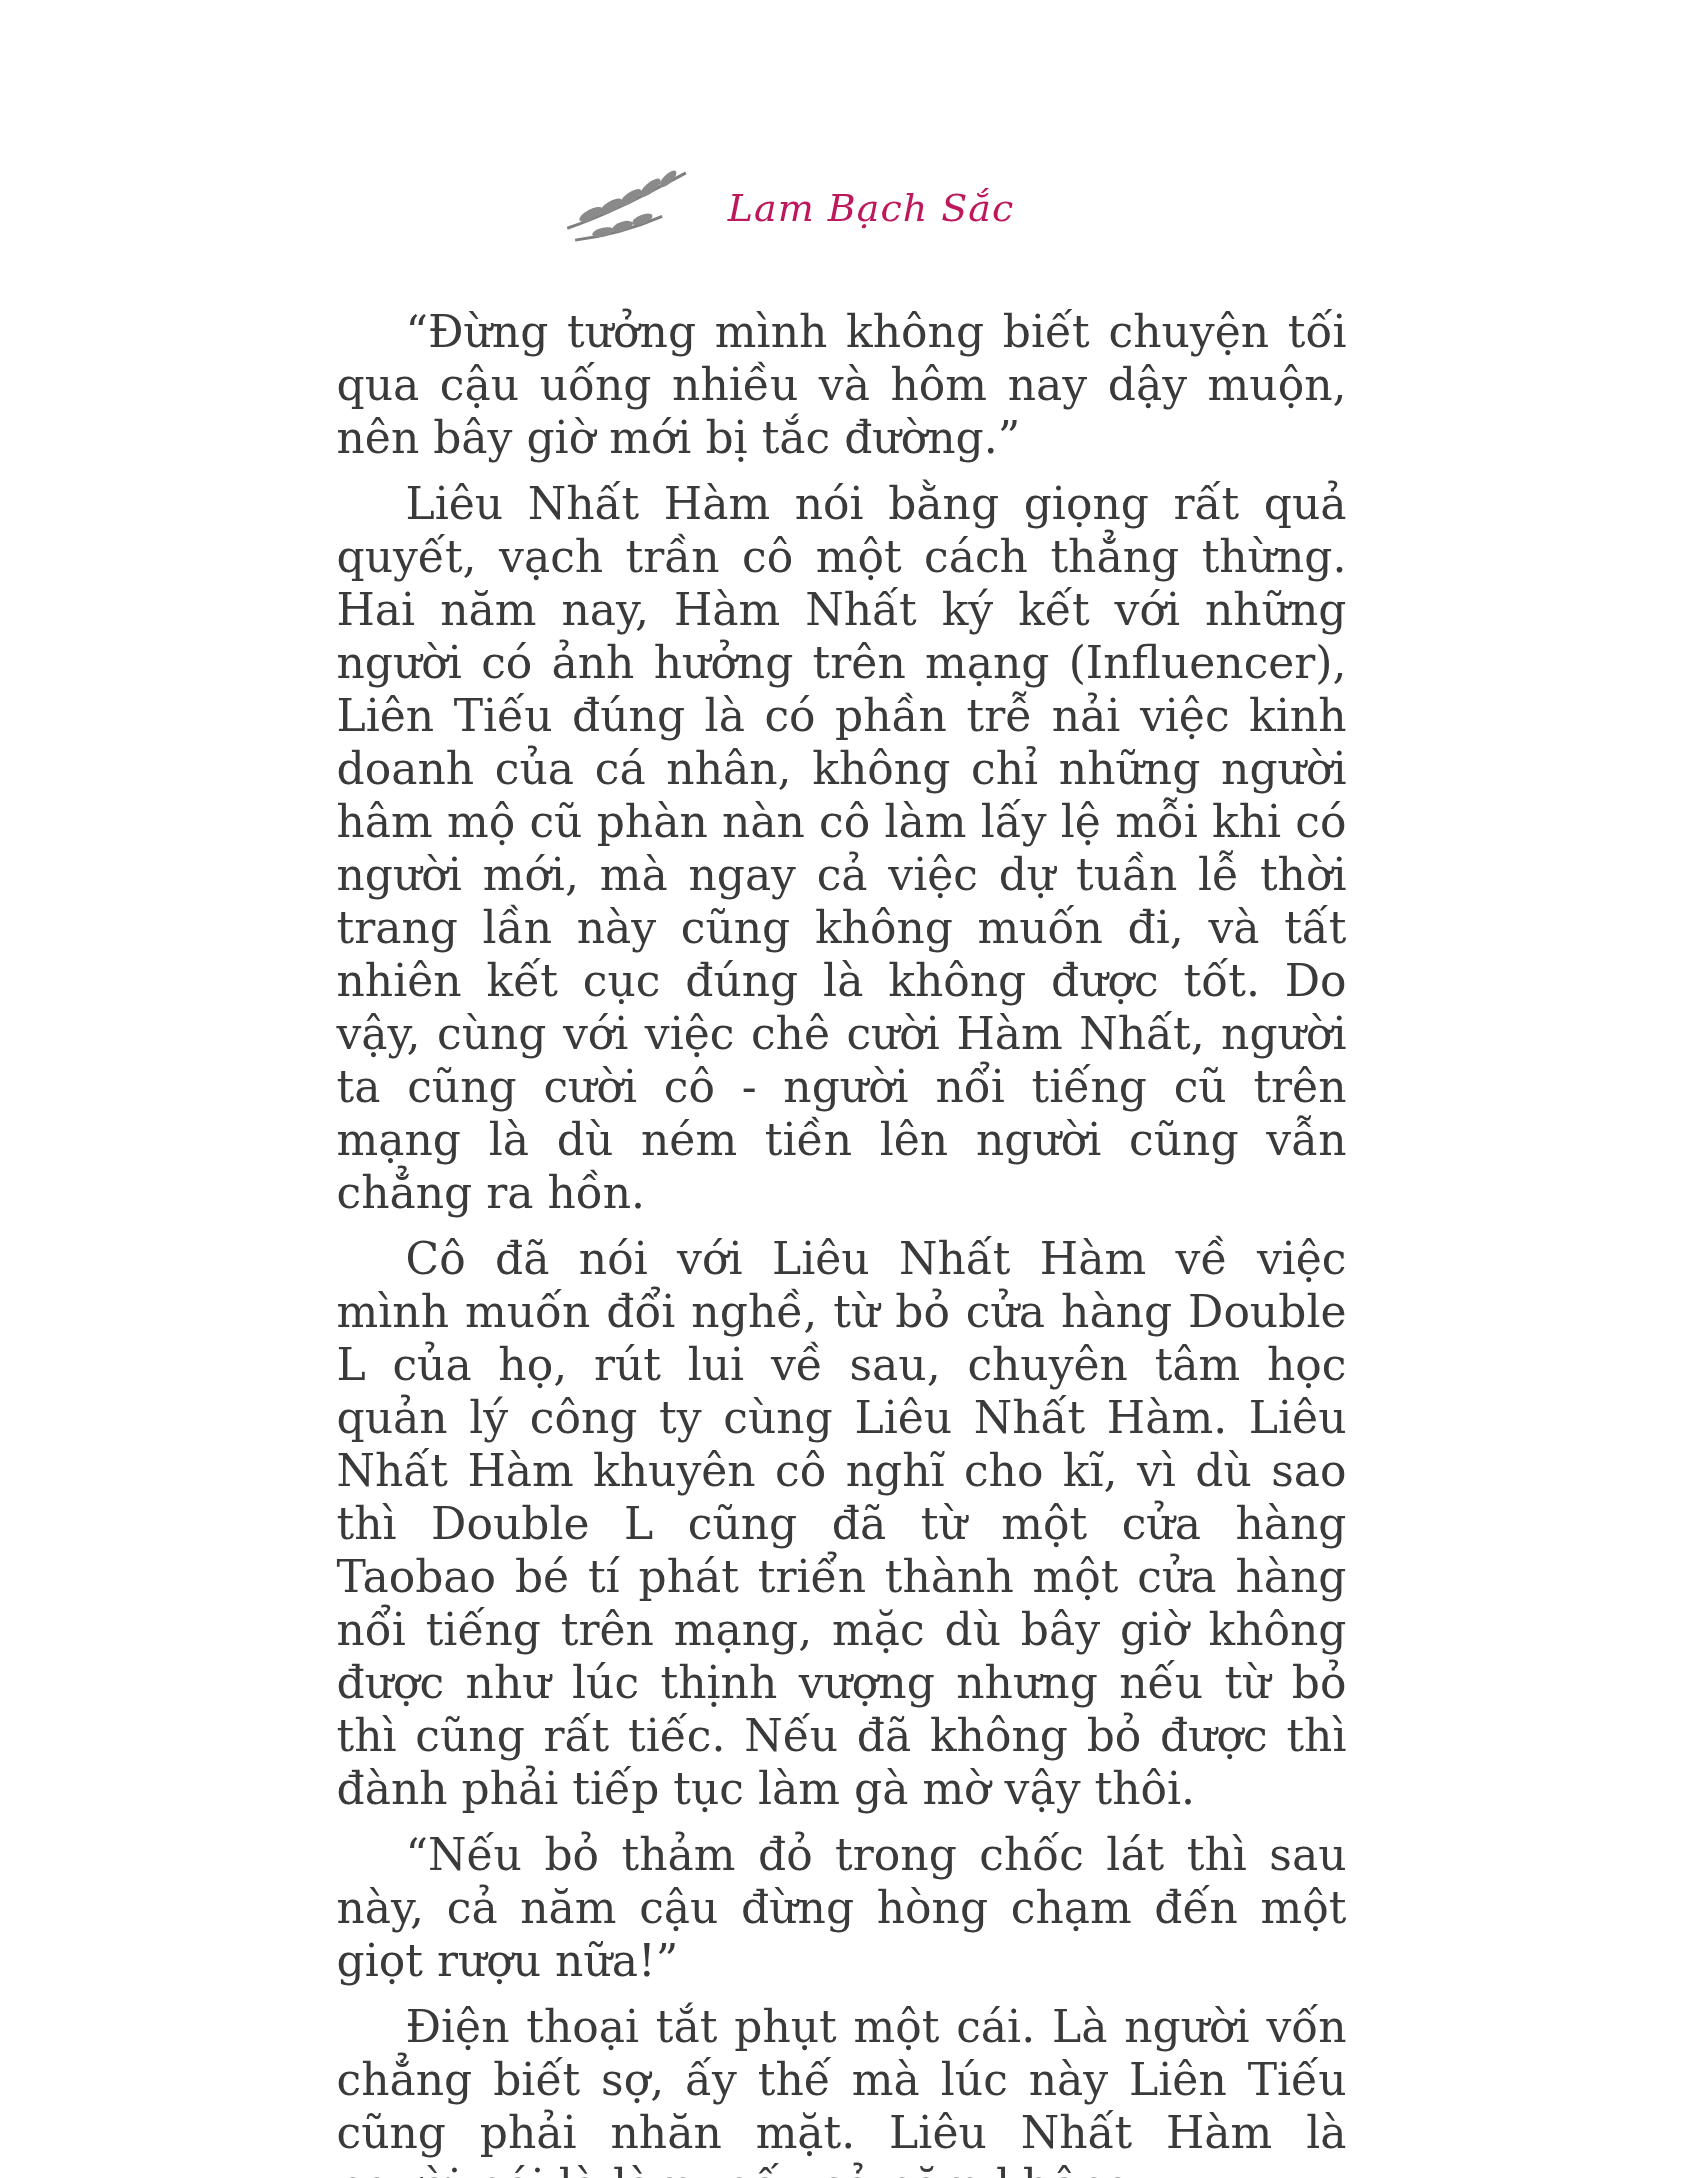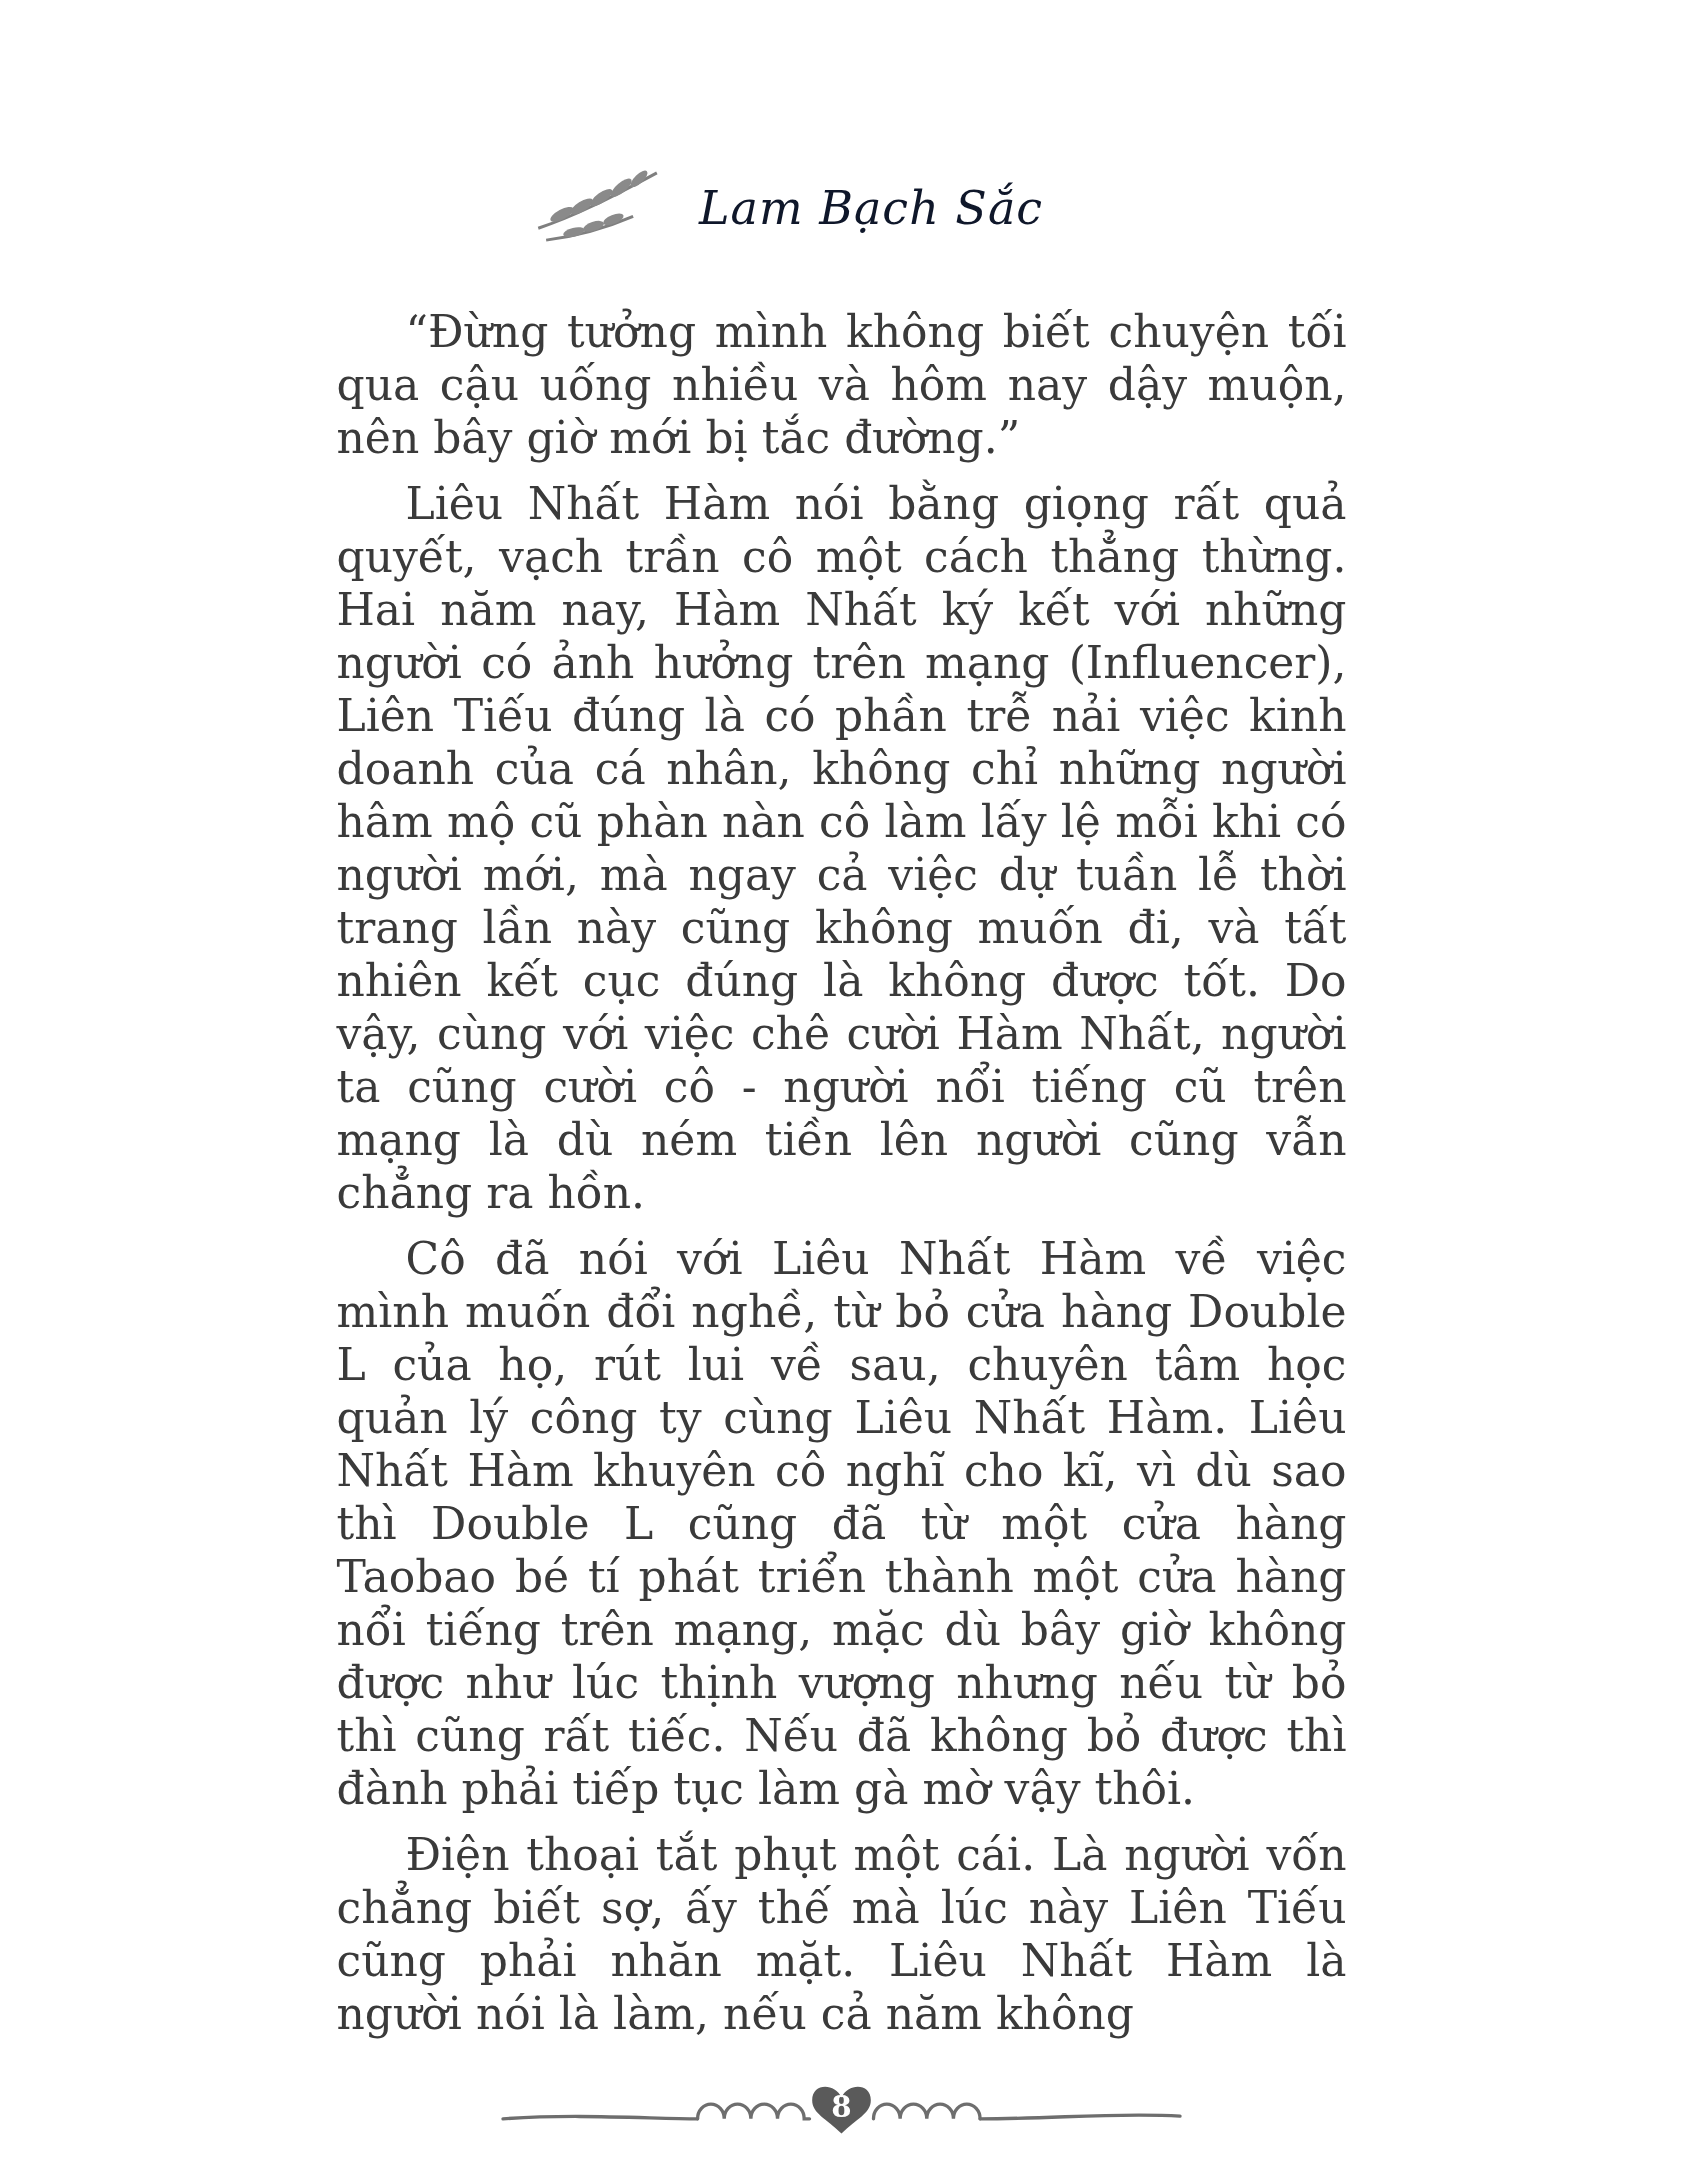--- a/index.html
+++ b/index.html
@@ -22,23 +22,23 @@
     display: flex;
     align-items: center;
     justify-content: center;
     transform: translateX(-54px);
     gap: 28px;
     height: 99px;
   }
   .sprig { display: inline-block; width: 139px; height: 85px; }
   .author-name {
     font-style: italic;
-    font-size: 46px;
+    font-size: 38px;
     letter-spacing: 1px;
-    color: #0f172a;
+    color: #be185d;
   }
   .page-body {
     width: 1010px;
     margin: 48px auto 0 auto;
     font-size: 44px;
     line-height: 53px;
     text-align: justify;
   }
   .page-body p {
     margin: 0 0 13px 0;
@@ -75,20 +75,21 @@
         </g>
       </svg>
     </span>
     <span class="author-name">Lam Bạch Sắc</span>
   </header>
 
   <main class="page-body">
     <p>“Đừng tưởng mình không biết chuyện tối qua cậu uống nhiều và hôm nay dậy muộn, nên bây giờ mới bị tắc đường.”</p>
     <p>Liêu Nhất Hàm nói bằng giọng rất quả quyết, vạch trần cô một cách thẳng thừng. Hai năm nay, Hàm Nhất ký kết với những người có ảnh hưởng trên mạng (Influencer), Liên Tiếu đúng là có phần trễ nải việc kinh doanh của cá nhân, không chỉ những người hâm mộ cũ phàn nàn cô làm lấy lệ mỗi khi có người mới, mà ngay cả việc dự tuần lễ thời trang lần này cũng không muốn đi, và tất nhiên kết cục đúng là không được tốt. Do vậy, cùng với việc chê cười Hàm Nhất, người ta cũng cười cô - người nổi tiếng cũ trên mạng là dù ném tiền lên người cũng vẫn chẳng ra hồn.</p>
     <p>Cô đã nói với Liêu Nhất Hàm về việc mình muốn đổi nghề, từ bỏ cửa hàng Double L của họ, rút lui về sau, chuyên tâm học quản lý công ty cùng Liêu Nhất Hàm. Liêu Nhất Hàm khuyên cô nghĩ cho kĩ, vì dù sao thì Double L cũng đã từ một cửa hàng Taobao bé tí phát triển thành một cửa hàng nổi tiếng trên mạng, mặc dù bây giờ không được như lúc thịnh vượng nhưng nếu từ bỏ thì cũng rất tiếc. Nếu đã không bỏ được thì đành phải tiếp tục làm gà mờ vậy thôi.</p>
+    <p>“Nếu bỏ thảm đỏ trong chốc lát thì sau này, cả năm cậu đừng hòng chạm đến một giọt rượu nữa!”</p>
     <p>Điện thoại tắt phụt một cái. Là người vốn chẳng biết sợ, ấy thế mà lúc này Liên Tiếu cũng phải nhăn mặt. Liêu Nhất Hàm là người nói là làm, nếu cả năm không</p>
   </main>
 
   <footer class="page-footer">
     <svg class="footer-deco" viewBox="0 0 520 70" width="693" height="95" xmlns="http://www.w3.org/2000/svg">
       <g stroke="#6e6e6e" stroke-width="2.5" fill="none" stroke-linecap="round">
 
         <path d="M6 45 C 60 41 118 45 152 45"></path>
 
         <path d="M152 45 a10 11 0 1 1 20 0 a10 11 0 1 1 20 0 a10 11 0 1 1 20 0 a10 11 0 1 1 20 0 L236 45"></path>

